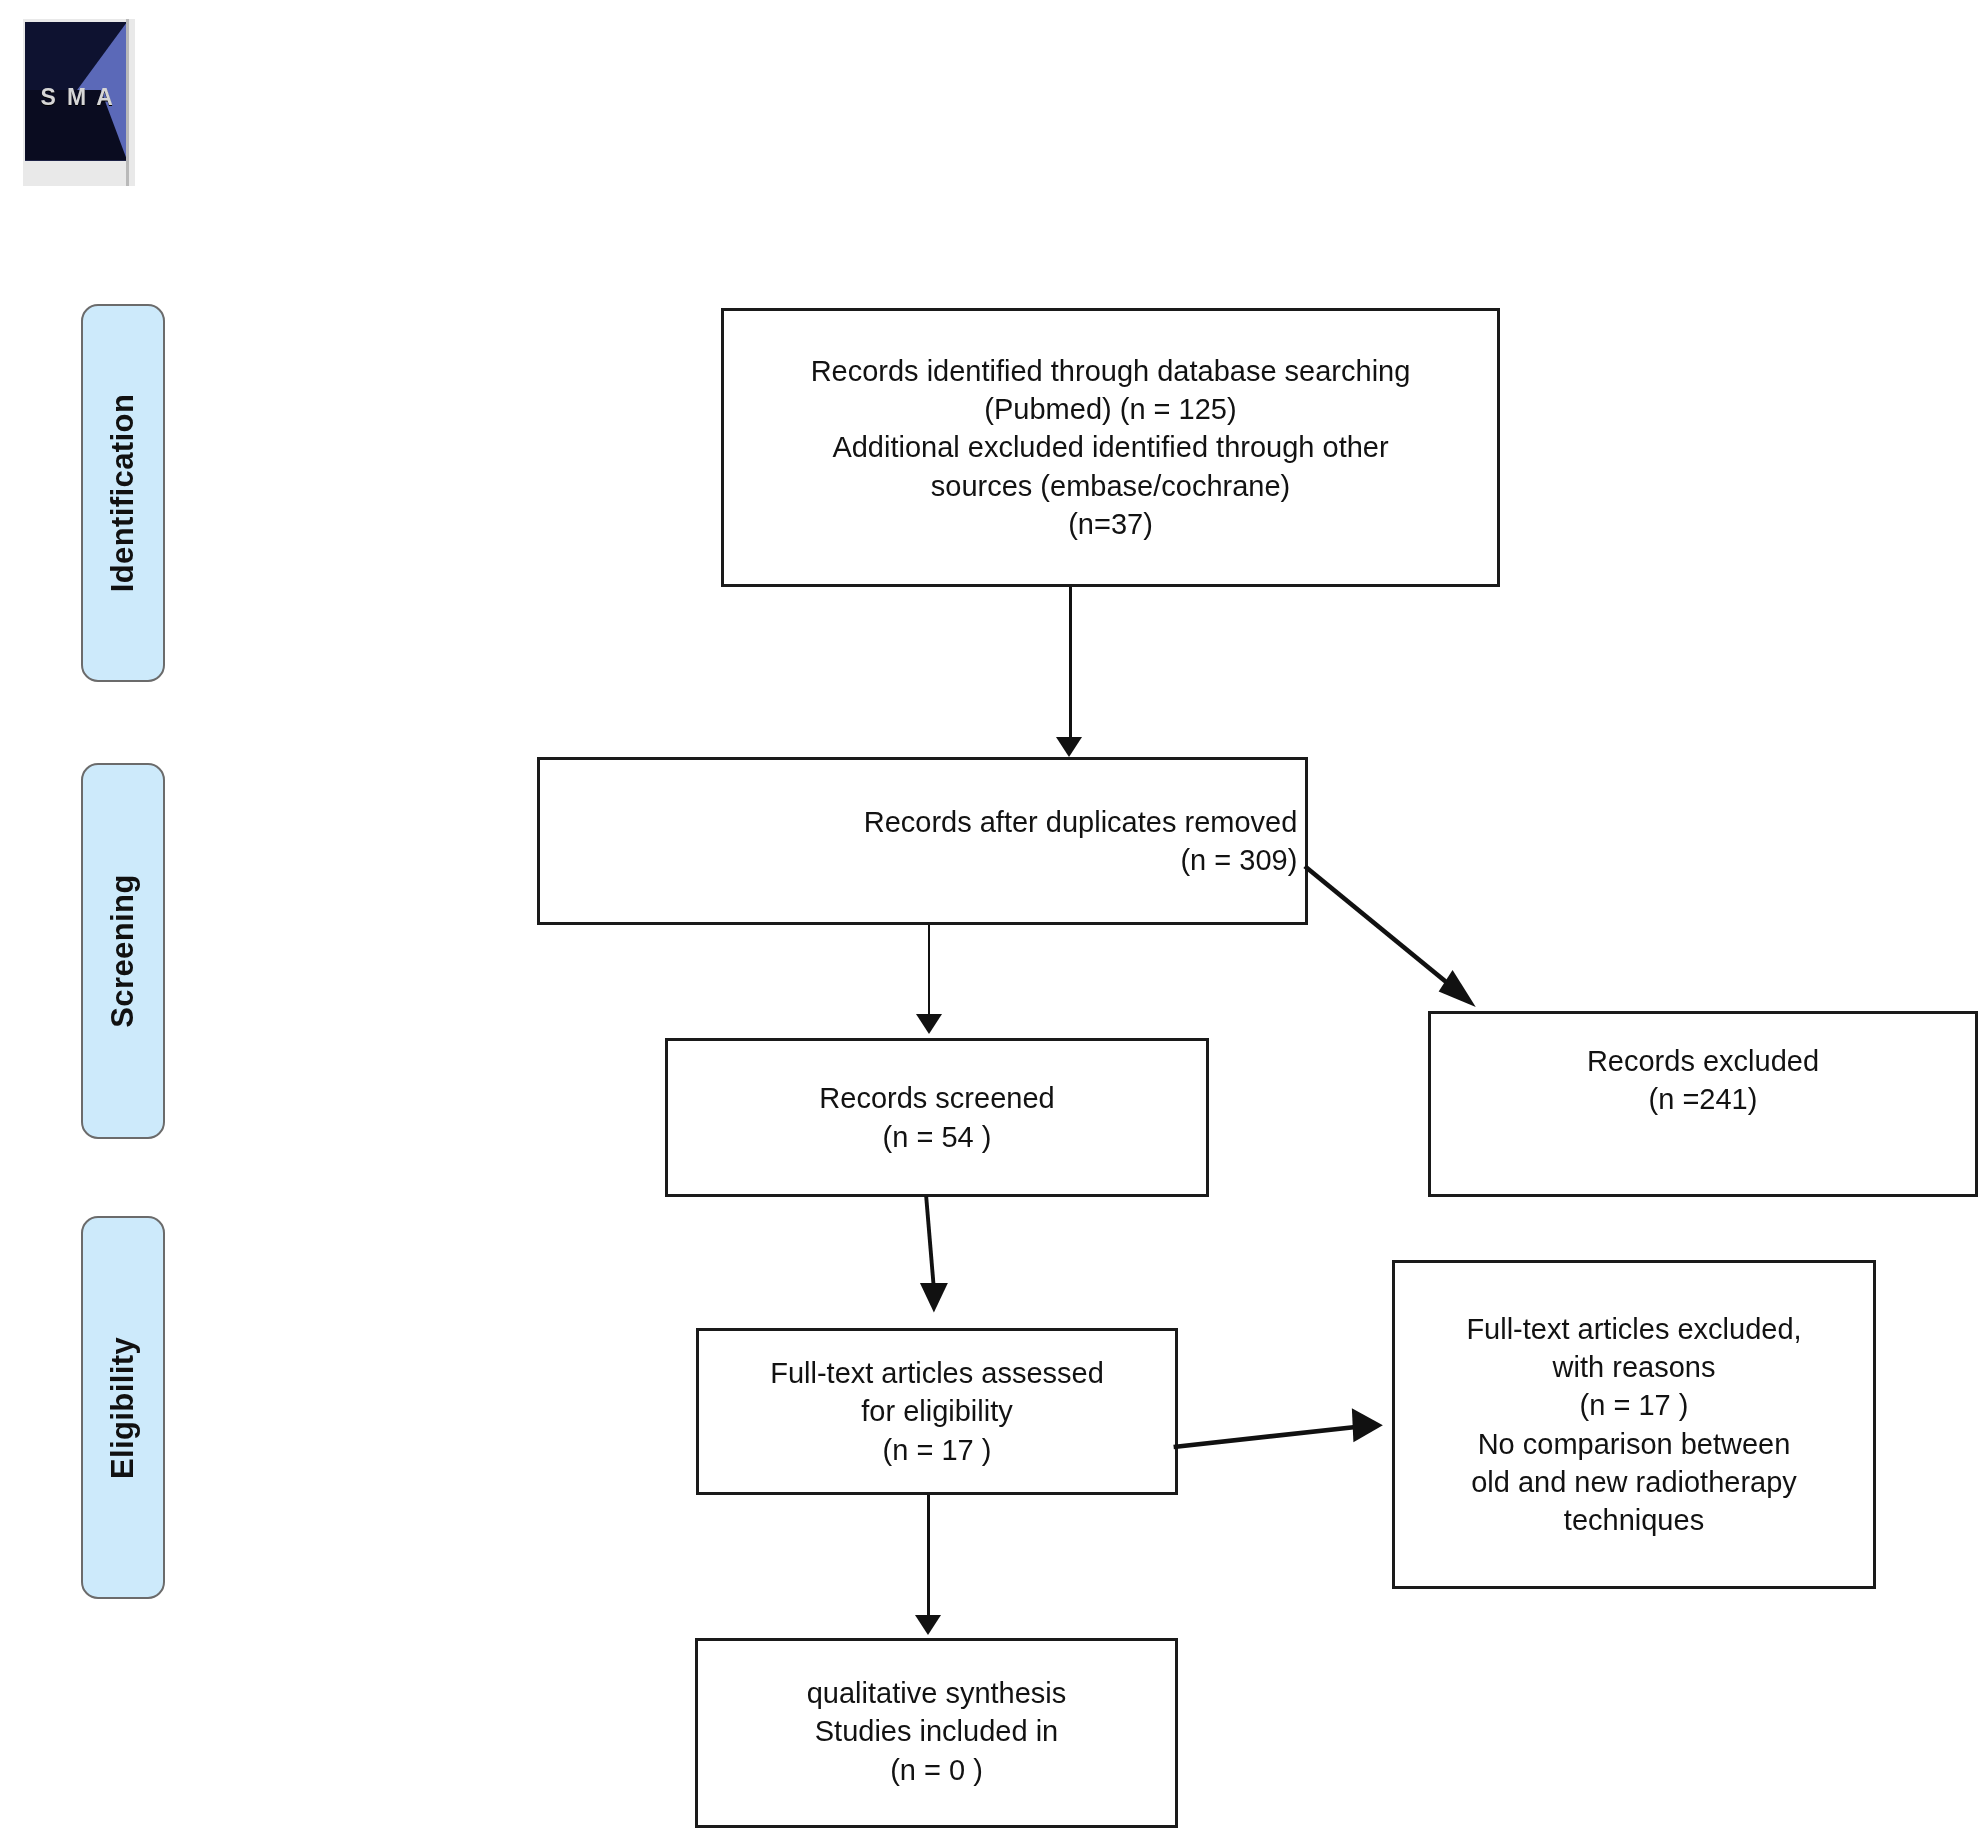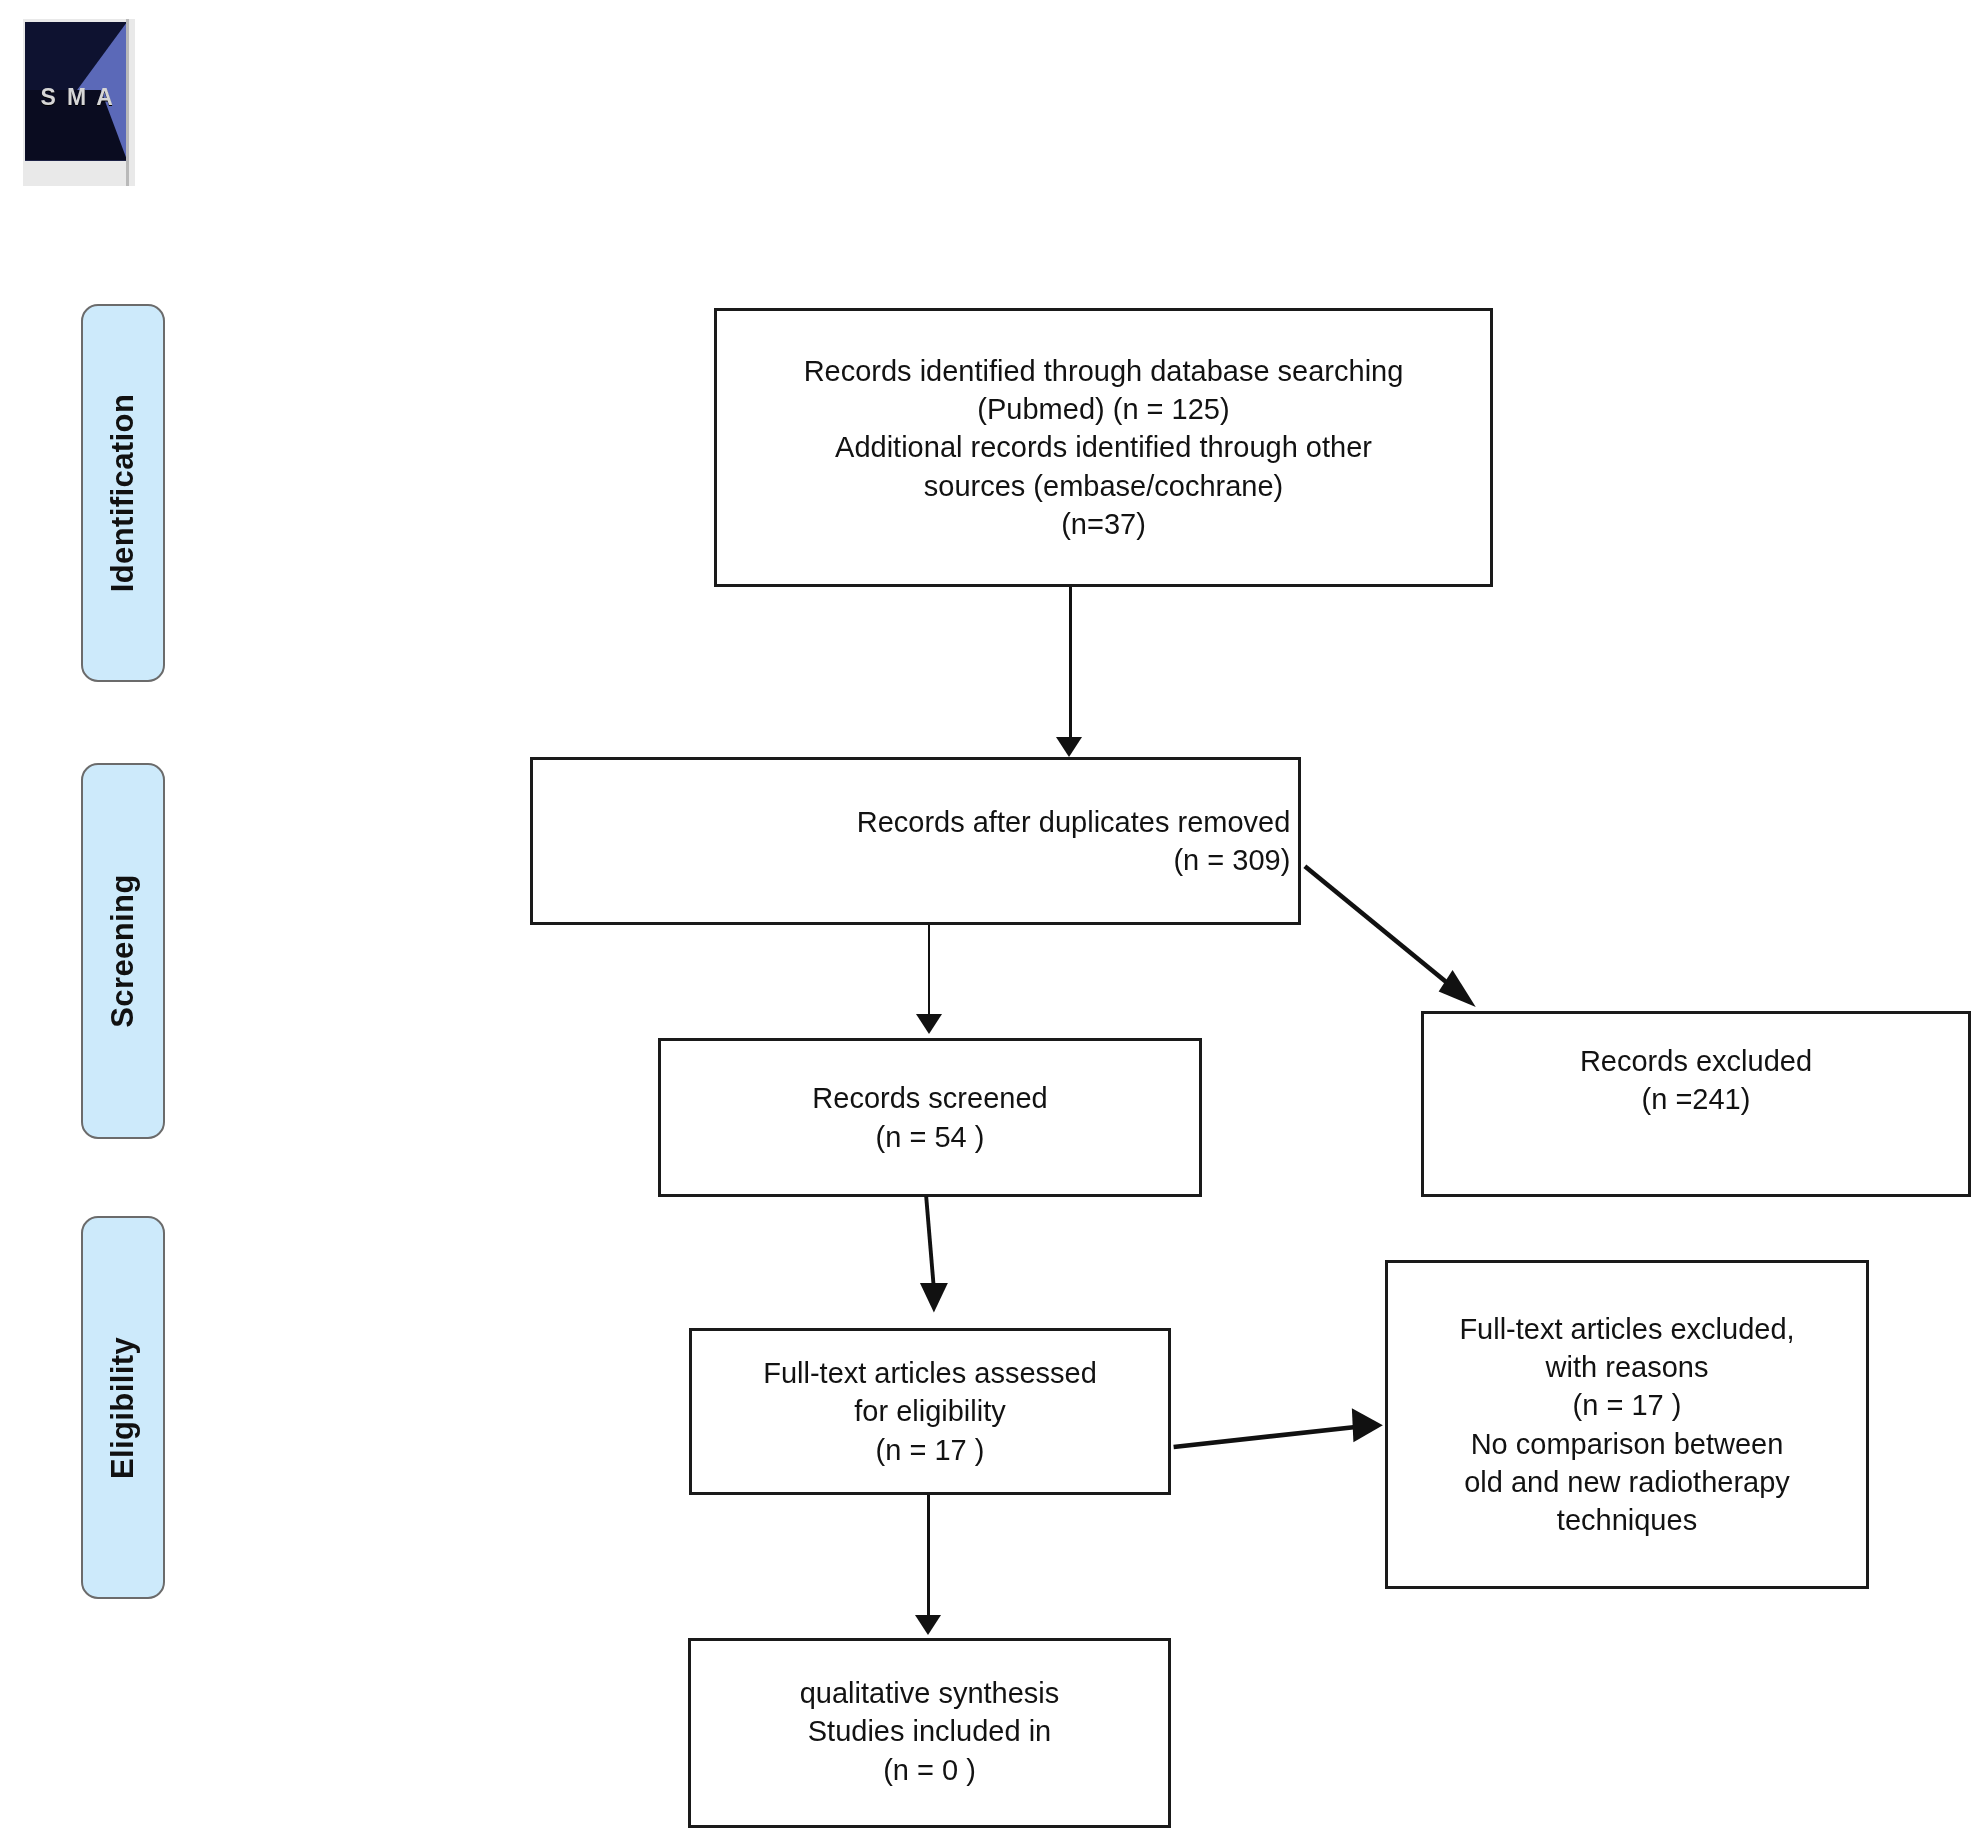--- a/index.html
+++ b/index.html
@@ -107,20 +107,21 @@
     display: flex;
     flex-direction: column;
     align-items: center;
     justify-content: center;
     text-align: center;
     font-size: 29px;
     line-height: 1.32;
     color: #121212;
     font-family: "Liberation Sans", sans-serif;
     padding: 4.6px 7.7px;
+    margin-left: 7px;
   }
   .fbox .ln { display: block; width: 100%; }
 
   
   .vline {
     position: absolute;
     background: #111111;
     width: 3.1px;
   }
   .arrowhead-down {
@@ -158,21 +159,21 @@
     <span class="stage-label">Screening</span>
   </div>
 
   <div class="stage" style="left:81px; top:1216px; width:84px; height:383px;">
     <span class="stage-label">Eligibility</span>
   </div>
 
   <div class="fbox" style="left:714px; top:308px; width:779px; height:279px;">
     <span class="ln">Records identified through database searching</span>
     <span class="ln">(Pubmed)  (n =  125)</span>
-    <span class="ln">Additional records identified through other</span>
+    <span class="ln">Additional excluded identified through other</span>
     <span class="ln">sources (embase/cochrane)</span>
     <span class="ln">(n=37)</span>
   </div>
 
   <div class="vline" style="left:1069px; top:587px; height:152px;"></div>
   <div class="arrowhead-down" style="left:1056px; top:737px;"></div>
 
   <div class="fbox" style="left:530px; top:757px; width:771px; height:168px;text-align:right;">
     <span class="ln">Records after duplicates removed</span>
     <span class="ln">(n = 309)</span>

